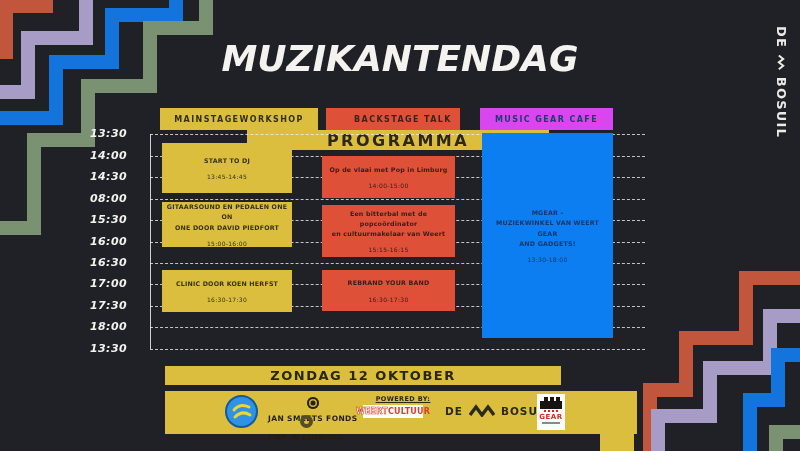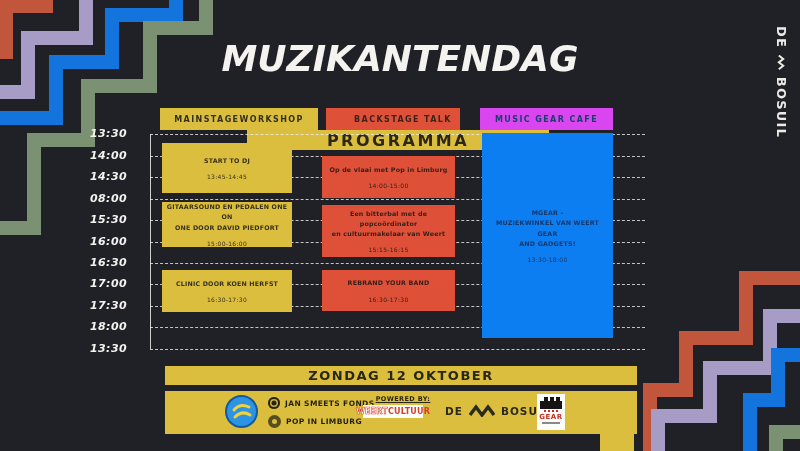--- a/index.html
+++ b/index.html
@@ -25,25 +25,25 @@
           letter-spacing:.4px;font-style:italic;}
   
   .ev{display:flex;flex-direction:column;align-items:center;justify-content:center;
       text-align:center;padding:2px 3px;box-sizing:border-box;}
   .ev-title{font-size:6.3px;font-weight:700;letter-spacing:.2px;line-height:1.6;white-space:pre-line;}
   .ev-time{font-size:6px;margin-top:7px;letter-spacing:.3px;}
   .ev-yellow{background:#dcbe3e;color:#36311c;}
   .ev-orange{background:#de5038;color:#35201a;}
   .ev-blue{background:#0c7ef2;color:#14386b;}
   
-  .dateband{left:165px;top:366px;width:472px;height:19px;font-size:13px;letter-spacing:1.5px;color:#2a2614;}
+  .dateband{left:165px;top:366px;width:396px;height:19px;font-size:13px;letter-spacing:1.5px;color:#2a2614;}
   .footer{left:165px;top:391px;width:472px;height:43px;background:#dcbe3e;}
   .badge{left:60px;top:4px;width:33px;height:33px;border-radius:50%;background:#2e93e3;
          border:2px solid #135a9e;box-sizing:border-box;display:flex;align-items:center;justify-content:center;}
-  .sp-row{display:flex;align-items:center;gap:5px;position:absolute;left:103px;}
+  .sp-row{display:flex;align-items:center;gap:5px;position:absolute;left:103px;flex-direction:column;}
   .sp-text{font-size:7.5px;font-weight:800;color:#221f10;letter-spacing:.4px;}
   .js-icon{width:12px;height:12px;border-radius:50%;background:#262213;box-shadow:inset 0 0 0 2px #262213, inset 0 0 0 3.5px #cbb23a;}
   .pil-icon{width:5px;height:5px;border-radius:50%;border:4px solid #564d22;background:transparent;}
   .powered{left:208px;top:4px;width:60px;text-align:center;font-size:6.5px;font-weight:800;
            color:#2a2614;text-decoration:underline;letter-spacing:.4px;}
   .wcbox{left:198px;top:14px;width:60px;height:13px;background:#fdfdfb;display:flex;
          align-items:center;justify-content:center;font-size:8px;font-weight:800;letter-spacing:.2px;}
   .wc-outline{color:#fff;-webkit-text-stroke:.6px #d6402c;}
   .wc-solid{color:#d6402c;}
   .bosuil{display:flex;align-items:center;gap:6px;font-weight:800;color:#2b2a1c;}

